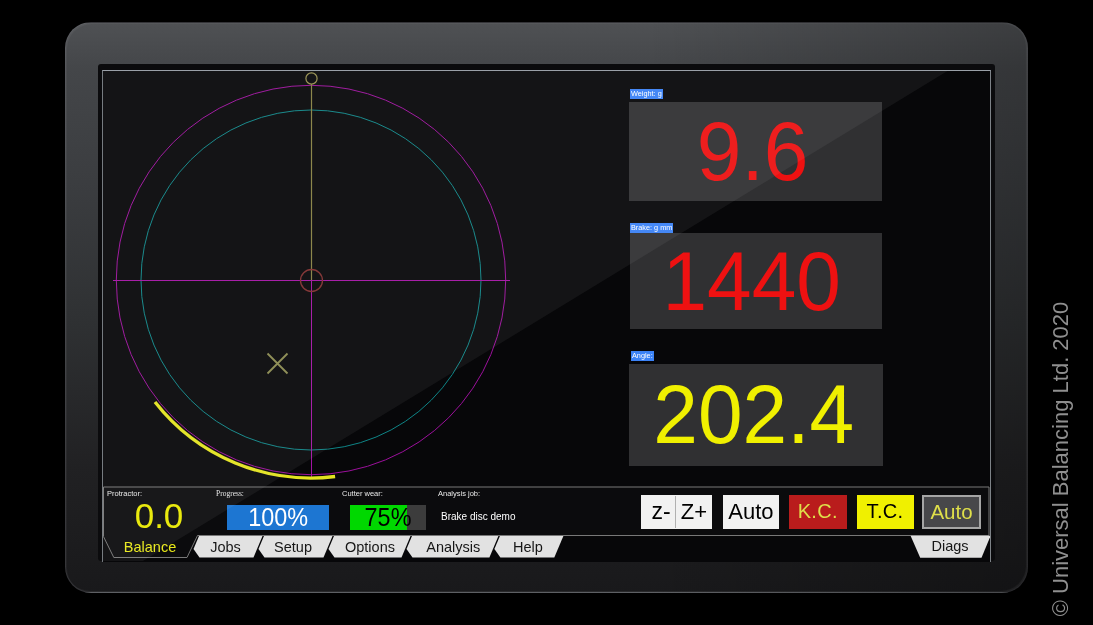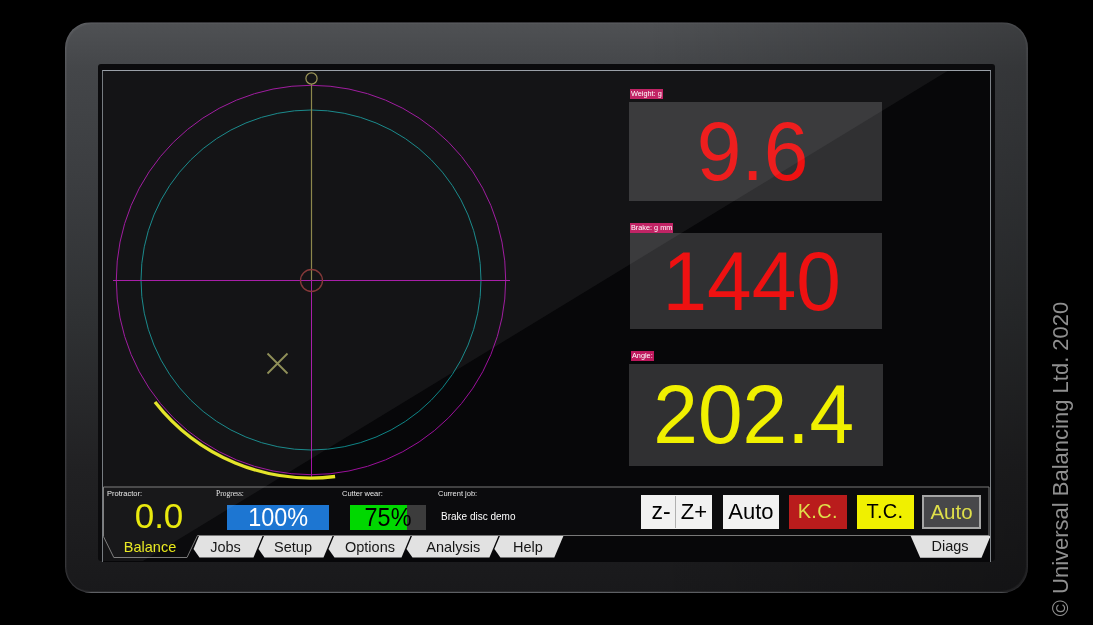--- a/index.html
+++ b/index.html
@@ -10,21 +10,21 @@
     background:linear-gradient(#4f5154 0%, #444649 8%, #3b3d40 28%, #2f3133 52%, #212123 78%, #19191b 100%);
     box-shadow:inset -1px -1px 1px rgba(255,255,255,0.08), inset 1px 1px 1px rgba(255,255,255,0.05);}
   #darken{left:65px;top:22px;width:963px;height:571px;border-radius:26px;
     background:linear-gradient(90deg, rgba(0,0,0,0) 60%, rgba(0,0,0,0.24) 100%);}
   #recess{left:98px;top:64px;width:897px;height:497px;background:#0b0b0d;border-radius:3px;}
   #screen{left:102px;top:70px;width:887px;height:491px;background:#070709;
     border-top:1px solid #9aa0a8;border-left:1px solid #70757a;border-right:1px solid #7d8287;
     box-sizing:content-box;}
   
   .vbox{position:absolute;background:#303032;display:flex;align-items:center;justify-content:center;}
-  .chip{position:absolute;background:#be185d;color:#fff;font-size:7.3px;line-height:10px;padding:0 1px;white-space:pre;}
+  .chip{position:absolute;background:#3b82f6;color:#fff;font-size:7.3px;line-height:10px;padding:0 1px;white-space:pre;}
   .num{font-size:84px;}
   
   .lbl{position:absolute;color:#e8e8e8;font-size:7.5px;line-height:9px;}
   .btn{position:absolute;display:flex;align-items:center;justify-content:center;}
   #gloss{left:102px;top:71px;width:887px;height:490px;background:rgba(255,255,255,0.055);
     clip-path:polygon(845.5px 0px,41px 490px,0px 490px,0px 0px);}
   #copyright{left:881px;top:448px;width:360px;height:22px;color:#8f8f8f;font-size:22px;
     transform:rotate(-90deg);transform-origin:center;text-align:center;line-height:22px;}
 </style>
 </head>
@@ -83,21 +83,21 @@
     <div class="lbl" style="left:4px;top:418px;">Protractor:</div>
     <div class="abs" style="left:16px;top:430px;width:80px;text-align:center;color:#e8e800;font-size:35px;line-height:30px;">0.0</div>
     <div class="lbl" style="left:113px;top:418px;font-family:Liberation Serif, serif;">Progress:</div>
     <div class="btn" style="left:124px;top:433.5px;width:101.5px;height:25px;background:#1d76d2;color:#fff;font-size:26px;">
       <span style="transform:scaleX(0.9)">100%</span>
     </div>
     <div class="lbl" style="left:239px;top:418px;">Cutter wear:</div>
     <div class="btn" style="left:247px;top:433.5px;width:76px;height:25px;background:linear-gradient(90deg,#00d800 0 57px,#3c3c3c 57px 100%);color:#000;font-size:26px;">
       <span style="transform:scaleX(0.9)">75%</span>
     </div>
-    <div class="lbl" style="left:335px;top:418px;">Current job:</div>
+    <div class="lbl" style="left:335px;top:418px;">Analysis job:</div>
     <div class="abs" style="left:338px;top:440px;color:#fff;font-size:10px;">Brake disc demo</div>
     <div class="btn" style="left:537.6px;top:423.6px;width:35px;height:34px;background:#f1f1f1;color:#000;font-size:23px;padding-left:6px;box-sizing:border-box;">z-</div>
     <div class="btn" style="left:572.7px;top:423.6px;width:36.5px;height:34px;background:#f1f1f1;color:#000;font-size:22px;">Z+</div>
     <div class="abs" style="left:572.2px;top:424.6px;width:1px;height:32px;background:#b0b0b0;"></div>
     <div class="btn" style="left:619.9px;top:423.6px;width:56px;height:34px;background:#f1f1f1;color:#000;font-size:22px;">Auto</div>
     <div class="btn" style="left:685.5px;top:423.8px;width:58.5px;height:34px;background:#b91c1c;color:#dfdf4a;font-size:20px;letter-spacing:0.3px;">K.C.</div>
     <div class="btn" style="left:753.5px;top:423.8px;width:57px;height:34px;background:#f0f000;color:#000;font-size:20px;letter-spacing:0.3px;">T.C.</div>
     <div class="btn" style="left:819px;top:423.8px;width:59px;height:34px;background:#47474a;color:#dfdf4a;font-size:18px;border:2px solid #a5a5a5;box-sizing:border-box;font-size:20.5px;">Auto</div>
   </div>
   <div id="gloss" class="abs"></div>

